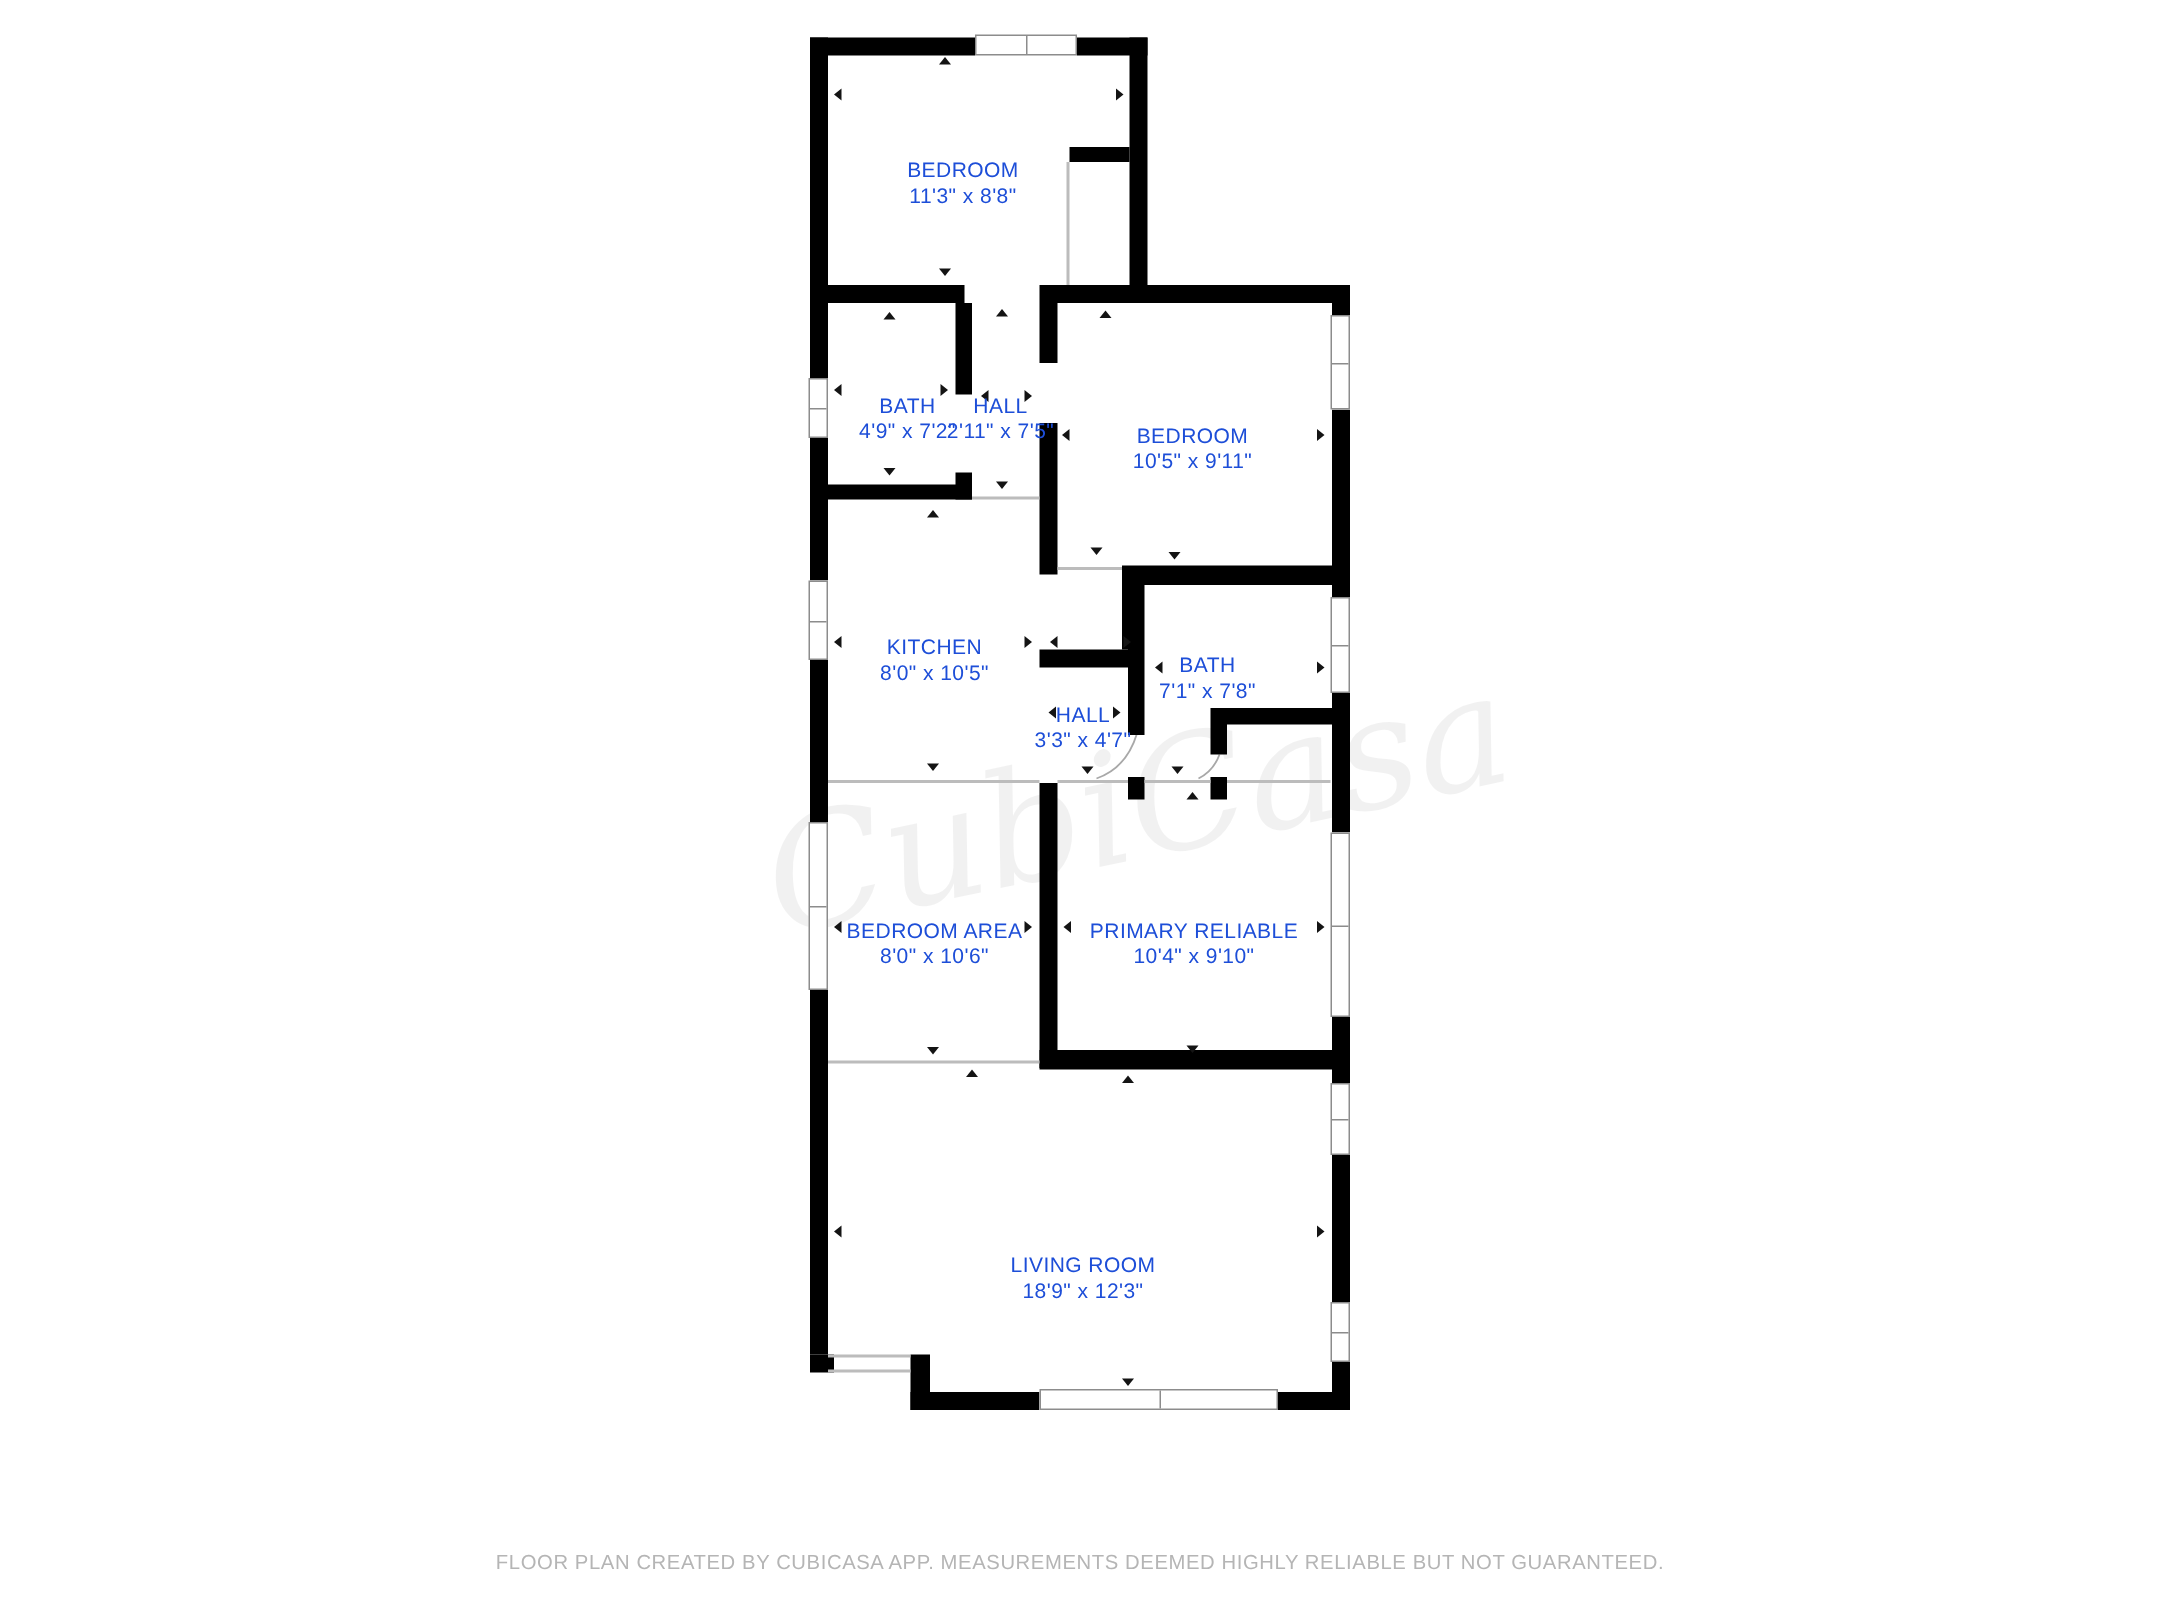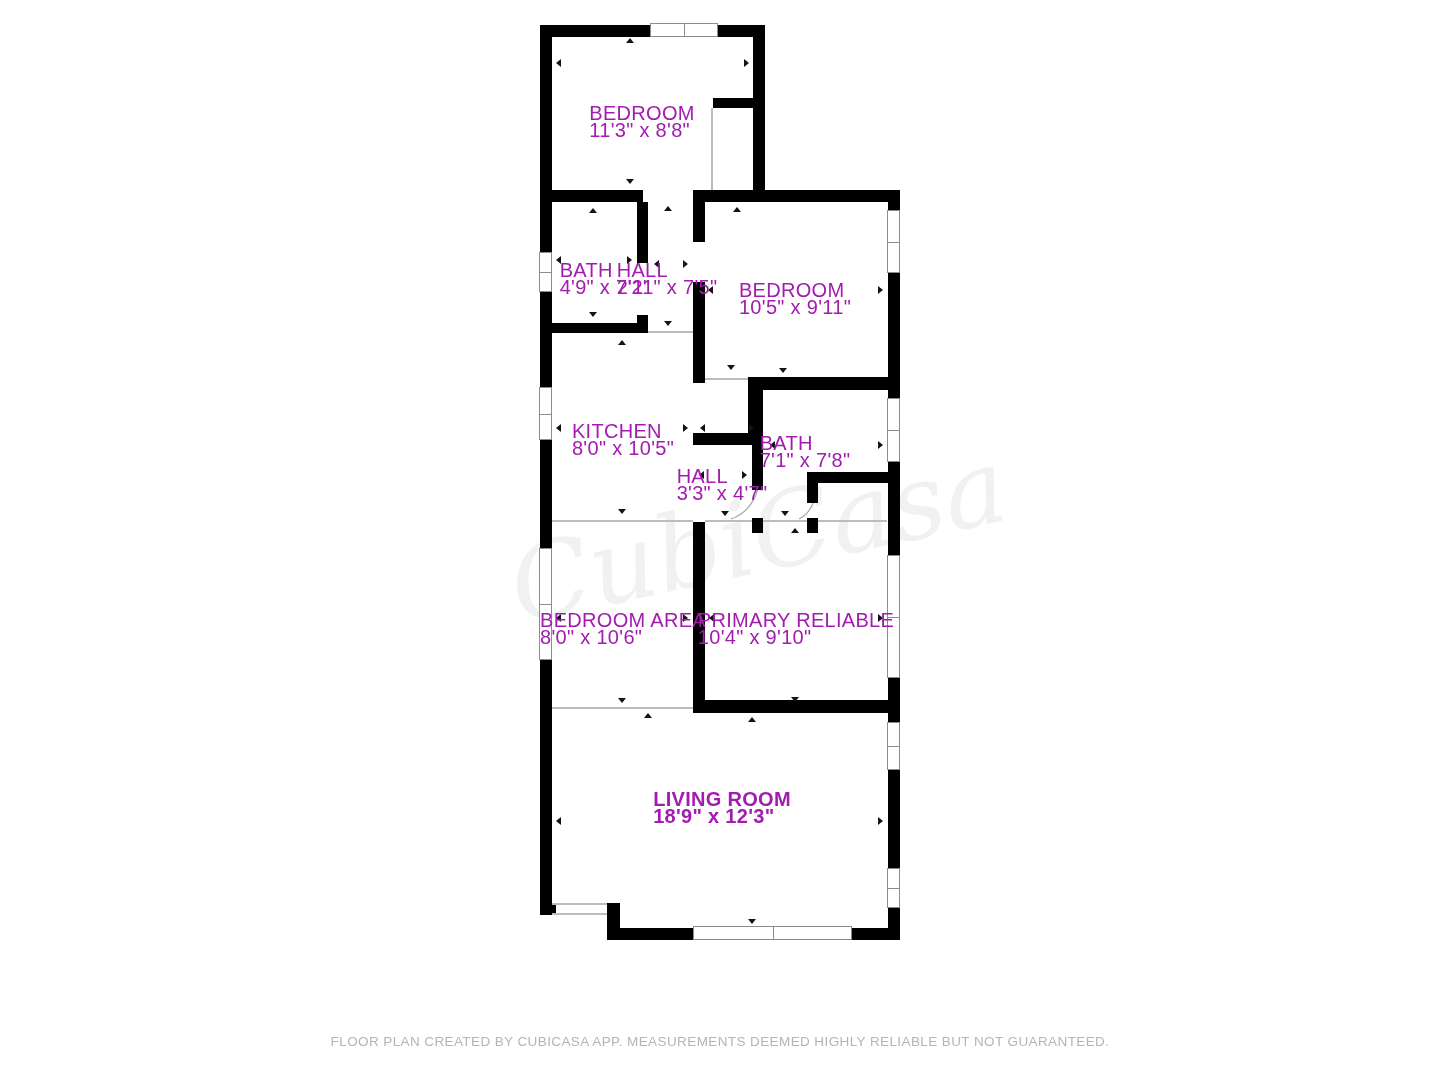--- a/index.html
+++ b/index.html
@@ -7,22 +7,22 @@
   #plan{position:absolute;left:0;top:0;width:1440px;height:1080px;}
   .wall{position:absolute;background:#000;}
   .open-line{position:absolute;background:#bcbcbc;}
   .window{position:absolute;background:#fff;border:1px solid #8c8c8c;box-sizing:border-box;}
   .mullion{position:absolute;background:#8c8c8c;}
   .tri{position:absolute;width:0;height:0;}
   .tri-up{border-left:4px solid transparent;border-right:4px solid transparent;border-bottom:5px solid #141414;}
   .tri-down{border-left:4px solid transparent;border-right:4px solid transparent;border-top:5px solid #141414;}
   .tri-left{border-top:4px solid transparent;border-bottom:4px solid transparent;border-right:5px solid #141414;}
   .tri-right{border-top:4px solid transparent;border-bottom:4px solid transparent;border-left:5px solid #141414;}
-  .room-label{position:absolute;transform:translate(-50%,-50%);text-align:left;color:#a21caf;
-              font-size:20px;line-height:17px;letter-spacing:.3px;white-space:nowrap;}
+  .room-label{position:absolute;transform:translate(-50%,-50%);text-align:center;color:#1d4ed8;
+              font-size:14px;line-height:17px;letter-spacing:.3px;white-space:nowrap;}
   .room-name{display:block;}
   .room-dims{display:block;}
   .watermark{position:absolute;left:758px;top:536px;transform:translate(-50%,-50%) rotate(-12deg);
              font-family:"DejaVu Serif",serif;font-style:italic;font-size:104px;
              color:rgba(0,0,0,0.055);white-space:nowrap;pointer-events:none;}
   .footer{position:absolute;left:50%;top:1034px;transform:translateX(-50%);
           font-size:13.5px;color:#b5b5b5;letter-spacing:.4px;white-space:nowrap;}
   svg.arcs{position:absolute;left:0;top:0;pointer-events:none;}
 </style>
 </head>
@@ -179,19 +179,19 @@
       <span class="room-dims">3'3" x 4'7"</span>
     </div>
     <div class="room-label" style="left: 623px; top: 629px;">
       <span class="room-name">BEDROOM AREA</span>
       <span class="room-dims">8'0" x 10'6"</span>
     </div>
     <div class="room-label" style="left: 796px; top: 629px;">
       <span class="room-name">PRIMARY RELIABLE</span>
       <span class="room-dims">10'4" x 9'10"</span>
     </div>
-    <div class="room-label" style="left: 722px; top: 808px; font-weight: bold;">
+    <div class="room-label" style="left: 722px; top: 852px;">
       <span class="room-name">LIVING ROOM</span>
       <span class="room-dims">18'9" x 12'3"</span>
     </div>
   </div>
 
 <div class="footer">FLOOR PLAN CREATED BY CUBICASA APP. MEASUREMENTS DEEMED HIGHLY RELIABLE BUT NOT GUARANTEED.</div>
 
 </body></html>

